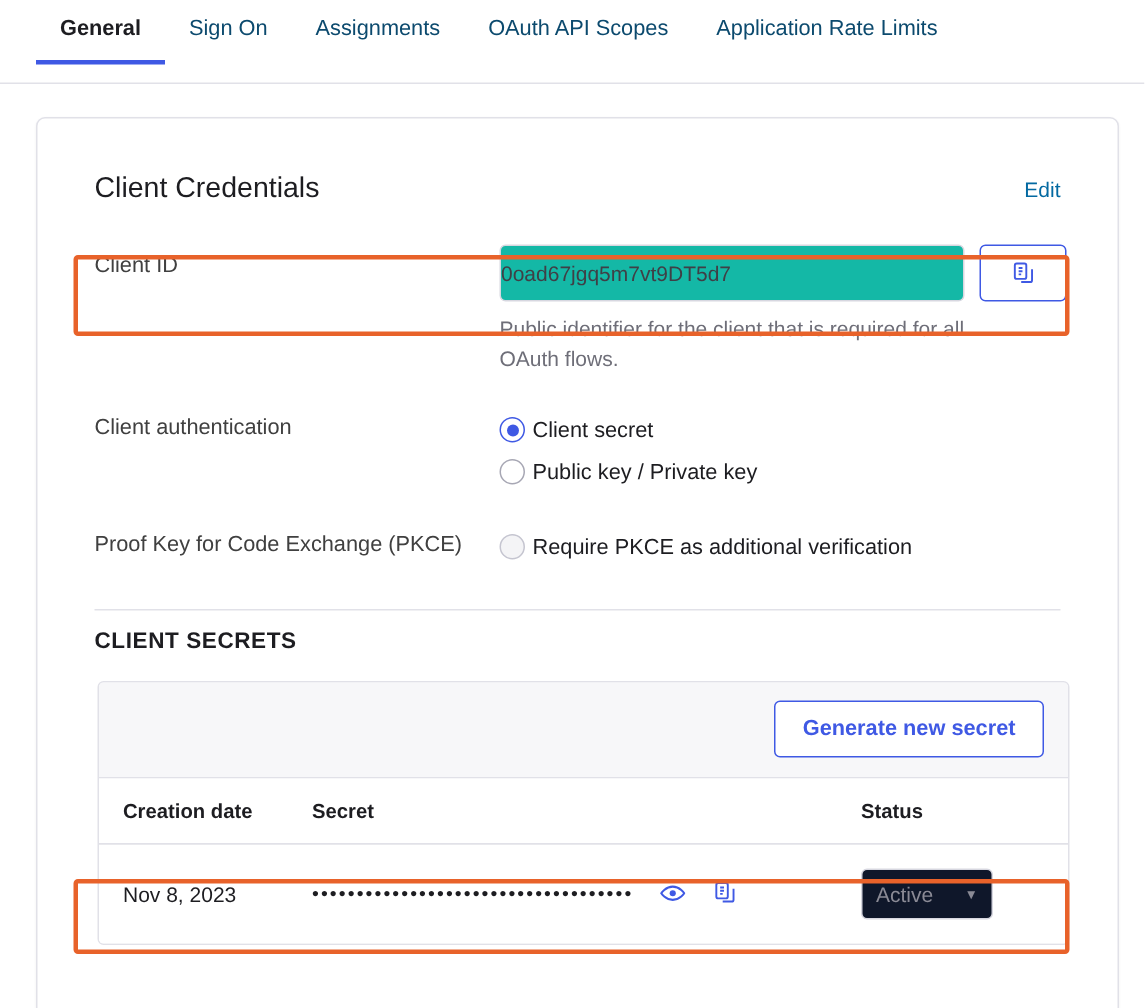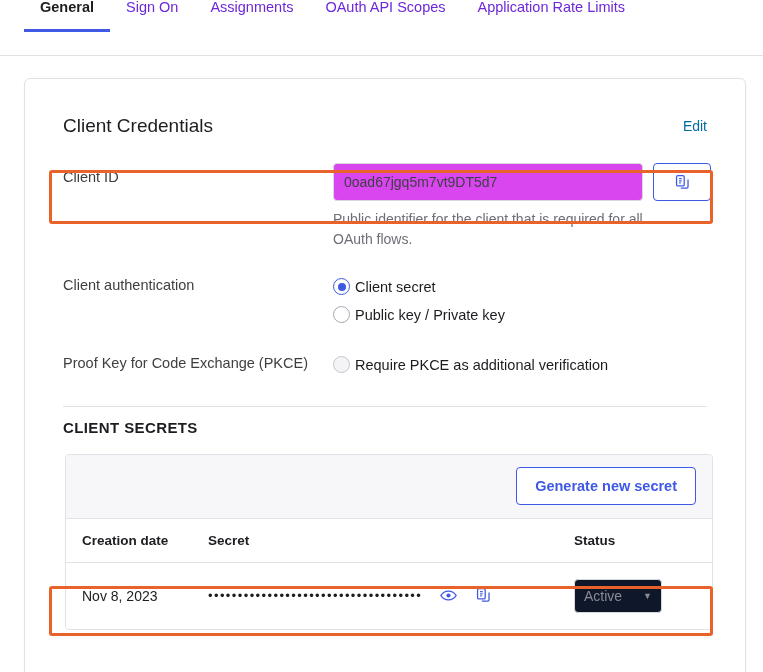--- a/index.html
+++ b/index.html
@@ -8,29 +8,29 @@
     width: 763px; height: 672px;
     background: #ffffff;
     font-family: "Liberation Sans", sans-serif;
     color: #1d1d21;
     overflow: hidden;
   }
 
   
   .tabbar {
     display: flex;
-    align-items: flex-start;
+    align-items: center;
     height: 56px;
     border-bottom: 1px solid #e1e1e8;
     padding-left: 24px;
     gap: 0;
   }
   .tab {
     font-size: 14.5px;
-    color: #6d28d9;
+    color: #0c4a6e;
     padding: 0 16px 14px 16px;
     cursor: pointer;
     white-space: nowrap;
     border-bottom: 3px solid transparent;
     line-height: 1;
   }
   .tab.active {
     color: #1d1d21;
     font-weight: bold;
     border-bottom-color: #3f59e4;
@@ -96,26 +96,26 @@
 
   
   .clientid-line {
     display: flex;
     align-items: center;
     gap: 10px;
   }
   .readonly-input {
     width: 310px;
     height: 38px;
-    background: #d946ef;
+    background: #14b8a6;
     border: 1px solid #d7d7e0;
     border-radius: 4px;
     font-size: 14px;
     color: #3f3f46;
-    padding: 0 10px;
+    padding: 0 0;
     display: flex;
     align-items: center;
     font-family: "Liberation Sans", sans-serif;
   }
   .copy-btn {
     width: 58px;
     height: 38px;
     border: 1px solid #3f59e4;
     border-radius: 4px;
     background: #ffffff;

